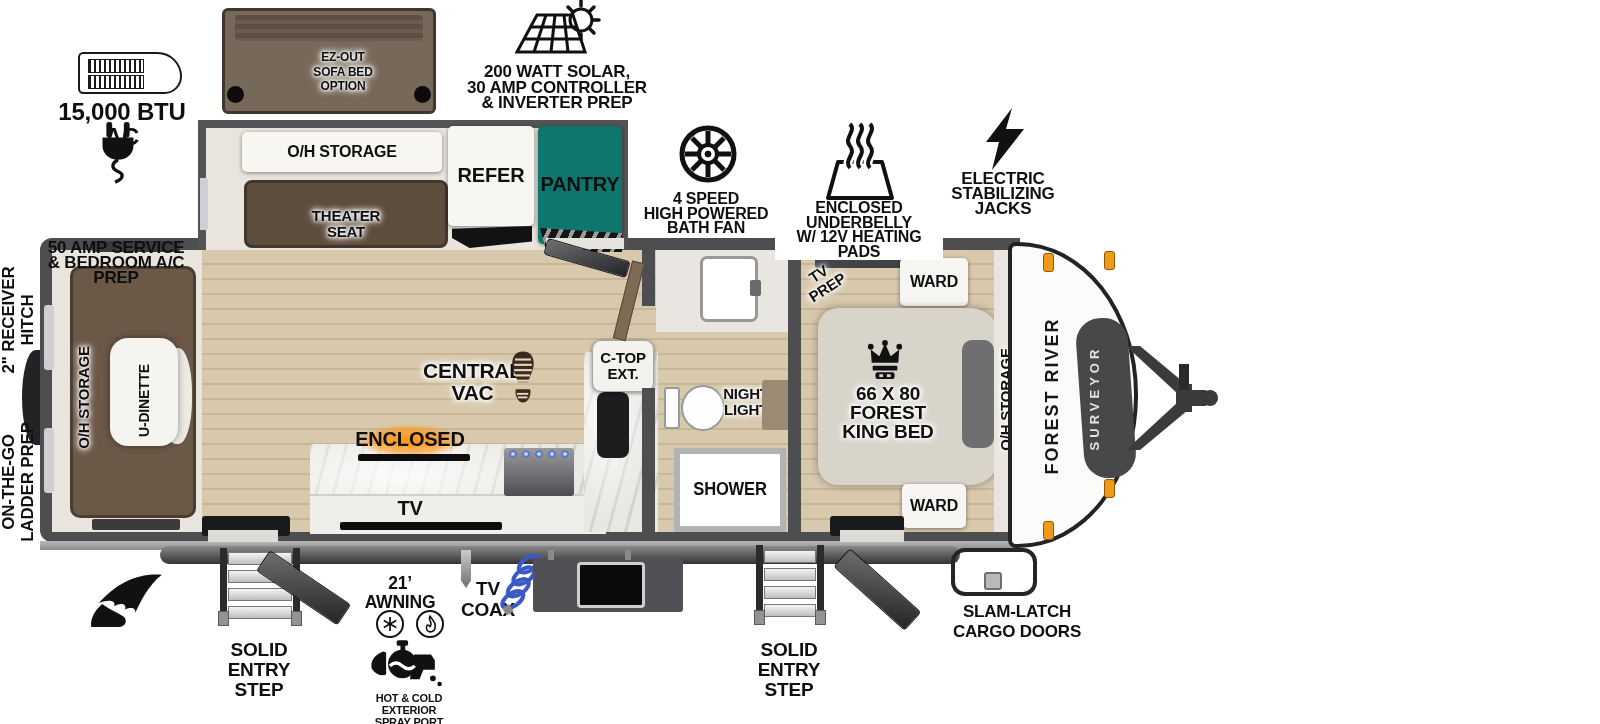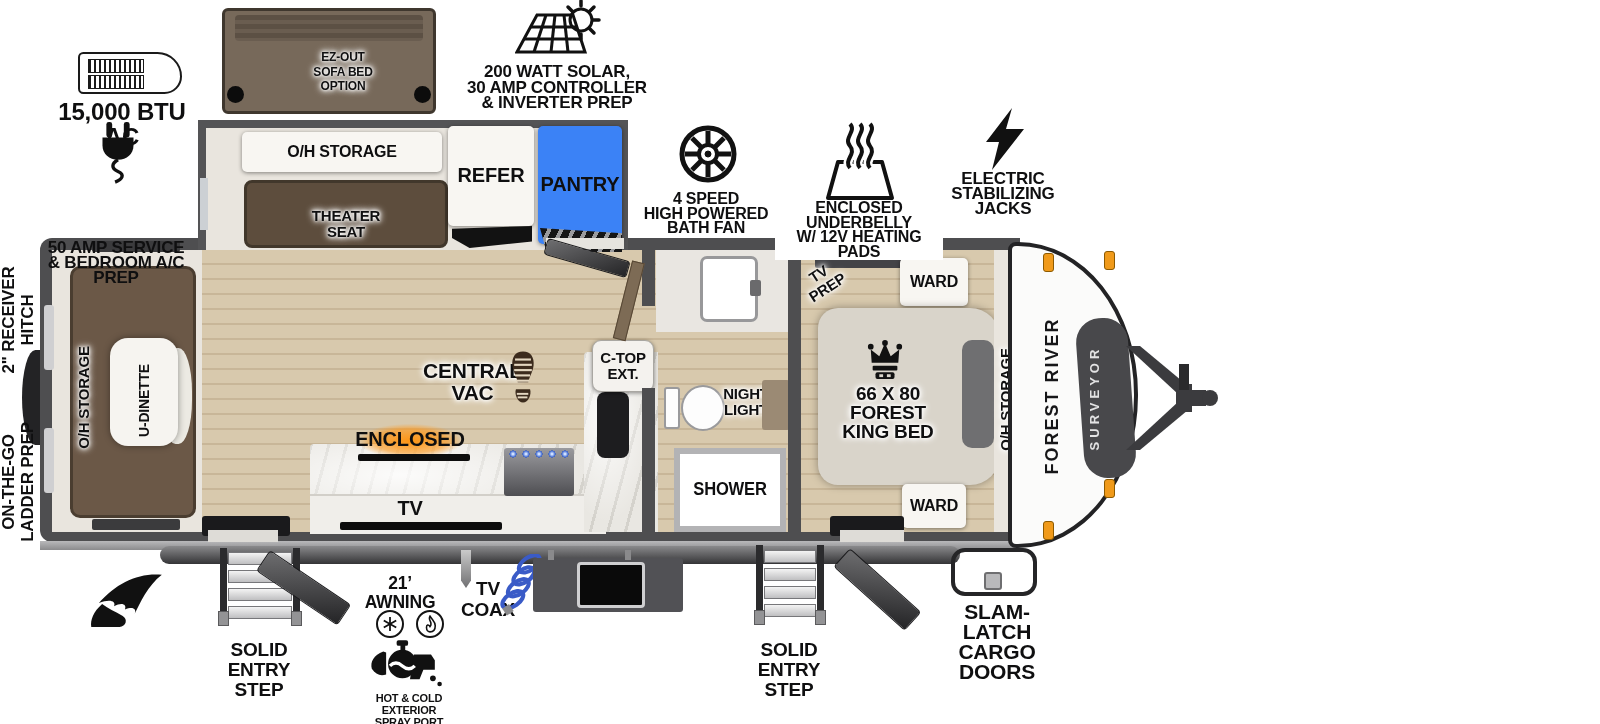--- a/index.html
+++ b/index.html
@@ -54,21 +54,21 @@
   <div class="a wbox" style="left:242px;top:132px;width:200px;height:40px;">
     <div class="b" style="font-size:16px;">O/H STORAGE</div>
   </div>
   <div class="a" style="left:244px;top:180px;width:204px;height:68px;background:#5d4d3d;border:3px solid #41372b;border-radius:8px;box-sizing:border-box;"></div>
   <div class="a b glow" style="left:296px;top:208px;width:100px;font-size:15px;">
     <span>THEATER</span><br><span>SEAT</span></div>
   <div class="a wbox" style="left:448px;top:126px;width:86px;height:100px;">
     <div class="b" style="font-size:20px;">REFER</div>
   </div>
   <div class="a" style="left:452px;top:226px;width:80px;height:22px;background:#121212;clip-path:polygon(0 12%,100% 0,100% 70%,22% 100%,0 55%);"></div>
-  <div class="a wbox" style="left:538px;top:126px;width:84px;height:118px;background:#3b82f6;">
+  <div class="a wbox" style="left:538px;top:126px;width:84px;height:118px;background:#0f766e;">
     <div class="b" style="font-size:20px;">PANTRY</div>
   </div>
   <div class="a" style="left:540px;top:228px;width:82px;height:24px;background:repeating-linear-gradient(115deg,#161616 0 7px,#9b9b9d 7px 11px);clip-path:polygon(0 0,100% 22%,100% 100%,8% 100%);"></div>
 
   <div class="a" style="left:546px;top:238px;width:78px;height:11px;background:#e6e4df;"></div>
   <div class="a doorslab" style="left:548px;top:238px;width:84px;height:15px;transform:rotate(16deg);transform-origin:left top;"></div>
 
   <div class="a marble" style="left:310px;top:444px;width:296px;height:88px;border-radius:4px 4px 0 0;"></div>
   <div class="a" style="left:310px;top:494px;width:296px;height:38px;background:#f0eeea;border-top:2px solid #d2cfc9;"></div>
   <div class="a marble" style="left:584px;top:352px;width:74px;height:180px;border-radius:4px 0 0 0;"></div>
@@ -259,21 +259,21 @@
       <div class="rung" style="top:59px;"></div>
     <div class="foot" style="left:0;"></div>
       <div class="foot" style="right:0;"></div>
   </div>
   <div class="a doorslab" style="left:850px;top:548px;width:94px;height:23px;transform:rotate(42deg);transform-origin:left top;"></div>
   <div class="a b" style="left:730px;top:640px;width:118px;font-size:19px;line-height:20px;">
     <span>SOLID ENTRY</span><br><span>STEP</span></div>
 
   <div class="a" style="left:951px;top:548px;width:86px;height:48px;border:4px solid #252527;border-radius:14px;box-sizing:border-box;"></div>
   <div class="a" style="left:984px;top:572px;width:18px;height:18px;background:#b9b9bb;border:2px solid #6e6e70;border-radius:3px;box-sizing:border-box;"></div>
-  <div class="a b" style="left:932px;top:602px;width:130px;font-size:21px;line-height:20px;">
+  <div class="a b" style="left:952px;top:602px;width:130px;font-size:17px;line-height:20px;">
     <span>SLAM-LATCH</span><br><span>CARGO DOORS</span></div>
 
   <div class="a" style="left:78px;top:52px;width:104px;height:42px;border:2.5px solid #1a1a1a;border-radius:6px 28px 20px 6px;background:#fff;box-sizing:border-box;">
     <div style="position:absolute;left:8px;top:5px;width:54px;height:12px;border:1px solid #1a1a1a;background:repeating-linear-gradient(90deg,#1a1a1a 0 2px,transparent 2px 5px);"></div>
     <div style="position:absolute;left:8px;top:21px;width:54px;height:12px;border:1px solid #1a1a1a;background:repeating-linear-gradient(90deg,#1a1a1a 0 2px,transparent 2px 5px);"></div>
   </div>
   <div class="a b" style="left:52px;top:99px;width:140px;font-size:24px;"><span>15,000 BTU AC</span></div>
 
   <div class="a" style="left:222px;top:8px;width:214px;height:106px;background:#77695a;border:3px solid #3f372e;border-radius:6px;box-sizing:border-box;">
     <div style="position:absolute;left:10px;top:4px;right:10px;height:26px;background:repeating-linear-gradient(180deg,#5c5044 0 5px,#6a5d50 5px 9px);border-radius:4px;"></div>

